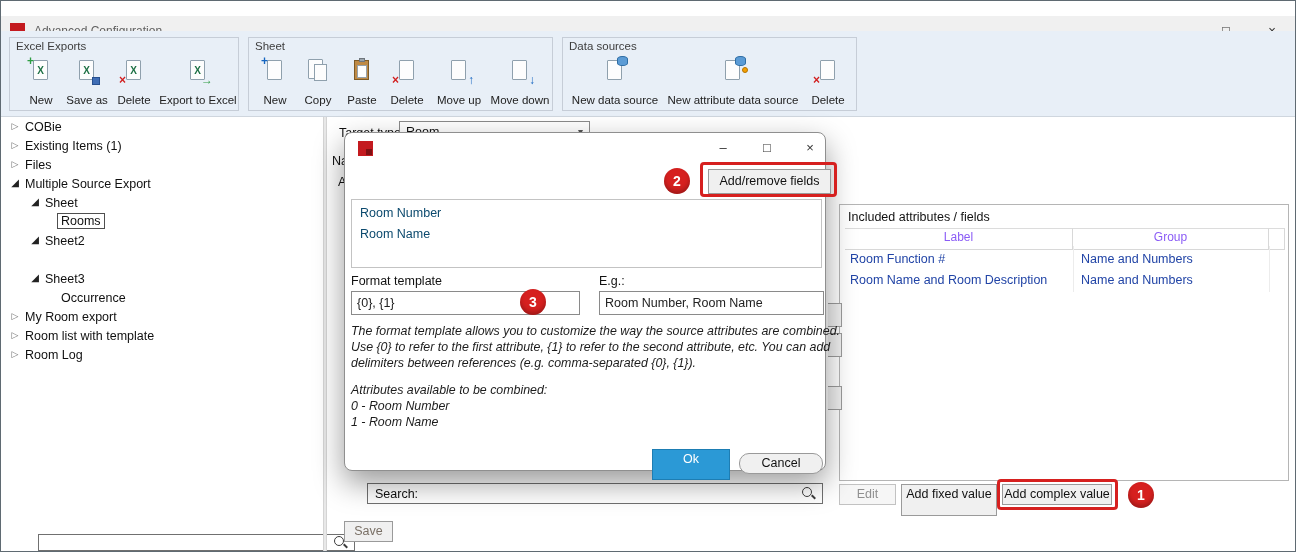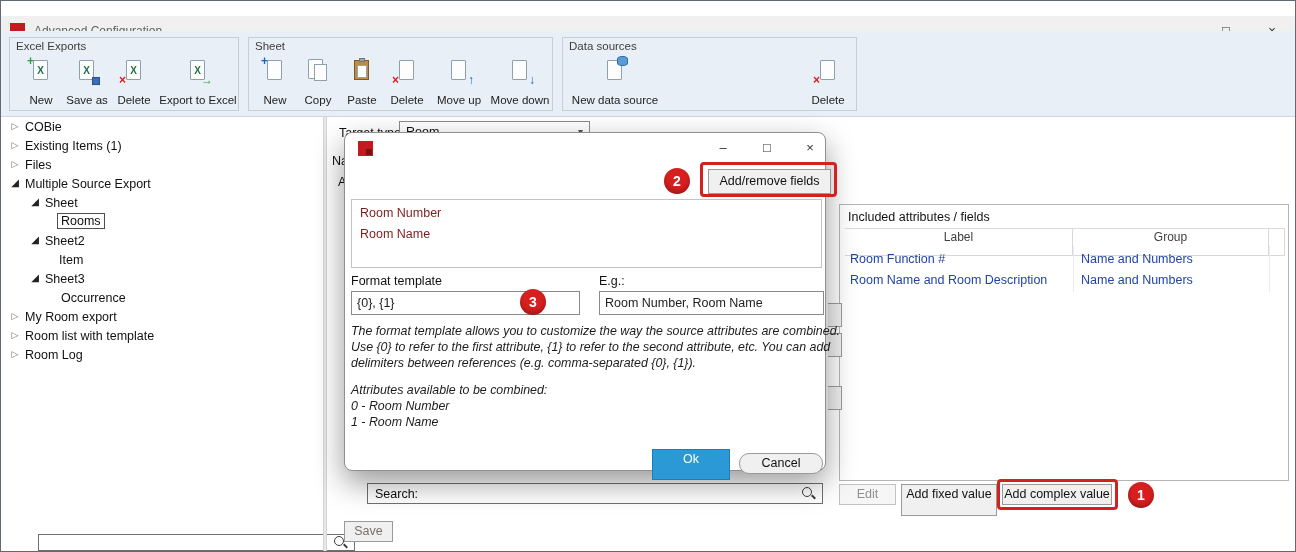--- a/index.html
+++ b/index.html
@@ -55,33 +55,33 @@
   .combo-val { position:absolute; left:6px; top:3px; font-size:12.5px; color:#111; }
   .combo-arr { position:absolute; right:6px; top:4px; font-size:10px; color:#555; }
 
   .btn { position:absolute; background:#f0f0f0; border:1px solid #9a9a9a; font-size:12.5px; color:#111; text-align:center; }
   .btn.disabled { background:#f6f6f6; border-color:#c2c2c2; color:#8f8f8f; }
   .btn.primary { background:#2b99d6; border-color:#1d7db3; color:#fff; }
 
   
   .panel { position:absolute; left:838px; top:203px; width:450px; height:277px; background:#fff; border:1px solid #b5b5b5; }
   .panel-title { position:absolute; left:8px; top:5px; font-size:12.5px; color:#111; }
-  .th { position:absolute; height:28px; background:#fff; border-top:1px solid #dcdcdc; border-right:1px solid #d8d8d8;
-        border-bottom:1px solid #d8d8d8; text-align:center; font-size:12px; line-height:17px; color:#404040; }
+  .th { position:absolute; height:22px; background:#fff; border-top:1px solid #dcdcdc; border-right:1px solid #d8d8d8;
+        border-bottom:1px solid #d8d8d8; text-align:center; font-size:12px; line-height:17px; color:#8b5cf6; }
   .cellsep { position:absolute; width:1px; background:#ececec; }
   .rowtxt { position:absolute; font-size:12.5px; color:#2144a6; white-space:nowrap; }
 
   .sliver { position:absolute; left:827px; width:14px; height:24px; background:#f0f0f0; border:1px solid #9c9c9c; border-left:none; z-index:5; }
 
   
   .dialog { position:absolute; left:343px; top:131px; width:482px; height:339px; background:#fff;
             border:1px solid #8f8f8f; border-radius:8px; box-shadow:0 12px 30px rgba(0,0,0,.40); z-index:40; }
   .dwbtn { position:absolute; top:0; width:32px; height:30px; text-align:center; line-height:30px; font-size:13px; color:#333; }
   .lbox { position:absolute; left:6px; top:66px; width:471px; height:69px; border:1px solid #c3c3c3; background:#fff; }
-  .litem { position:absolute; left:8px; font-size:12.5px; color:#7f1d1d; white-space:nowrap; }
+  .litem { position:absolute; left:8px; font-size:12.5px; color:#0c4a6e; white-space:nowrap; }
   .dlbl { position:absolute; font-size:12.5px; color:#111; white-space:nowrap; }
   .dinput { position:absolute; height:24px; border:1px solid #8a8a8a; font-family:"Liberation Sans",sans-serif;
             font-size:12.5px; padding:0 5px; color:#222; background:#fff; }
   .it { position:absolute; font-style:italic; font-size:12.4px; color:#1c1c1c; white-space:nowrap; }
 
   
   .ann-rect { position:absolute; border:3px solid #d6201f; border-radius:4px; z-index:100; }
   .ann-circle { position:absolute; width:26px; height:26px; border-radius:50%; background:#d6201f; color:#fff;
                 font-weight:bold; font-size:14px; text-align:center; line-height:26px; z-index:101;
                 box-shadow:inset 0 -3px 4px rgba(0,0,0,.25); }
@@ -148,20 +148,24 @@
         <span class="tlabel">Move down</span>
       </div>
     </div>
 
     <div class="rgroup" style="left:561px;width:295px;">
       <span class="rglabel">Data sources</span>
       <div class="tbtn" style="left:6px;width:92px;">
         <span class="ticon"><span class="pg"></span><span class="cyl"></span></span>
         <span class="tlabel">New data source</span>
       </div>
+      <div class="tbtn" style="left:100px;width:140px;">
+        <span class="ticon"><span class="pg"></span><span class="cyl"></span><span class="dot-o"></span></span>
+        <span class="tlabel">New attribute data source</span>
+      </div>
       <div class="tbtn" style="left:242px;width:46px;">
         <span class="ticon"><span class="pg"></span><span class="badge c-red b-bl">×</span></span>
         <span class="tlabel">Delete</span>
       </div>
     </div>
   </div>
 
   <div class="trow" style="top:117px;">
     <span class="exp" style="left:8px;">▷</span>
     <span class="tlbl" style="left:24px;">COBie</span>
@@ -181,23 +185,20 @@
   <div class="trow" style="top:193px;">
     <span class="exp ex" style="left:28px;">◢</span>
     <span class="tlbl" style="left:44px;">Sheet</span>
   </div>
   <div class="trow" style="top:212px;">
     <span class="tlbl sel" style="left:56px;">Rooms</span>
   </div>
   <div class="trow" style="top:231px;">
     <span class="exp ex" style="left:28px;">◢</span>
     <span class="tlbl" style="left:44px;">Sheet2</span>
-  </div>
-  <div class="trow" style="top:250px;">
-    <span class="tlbl" style="left:58px;">Item</span>
   </div>
   <div class="trow" style="top:269px;">
     <span class="exp ex" style="left:28px;">◢</span>
     <span class="tlbl" style="left:44px;">Sheet3</span>
   </div>
   <div class="trow" style="top:288px;">
     <span class="tlbl" style="left:60px;">Occurrence</span>
   </div>
   <div class="trow" style="top:307px;">
     <span class="exp" style="left:8px;">▷</span>

